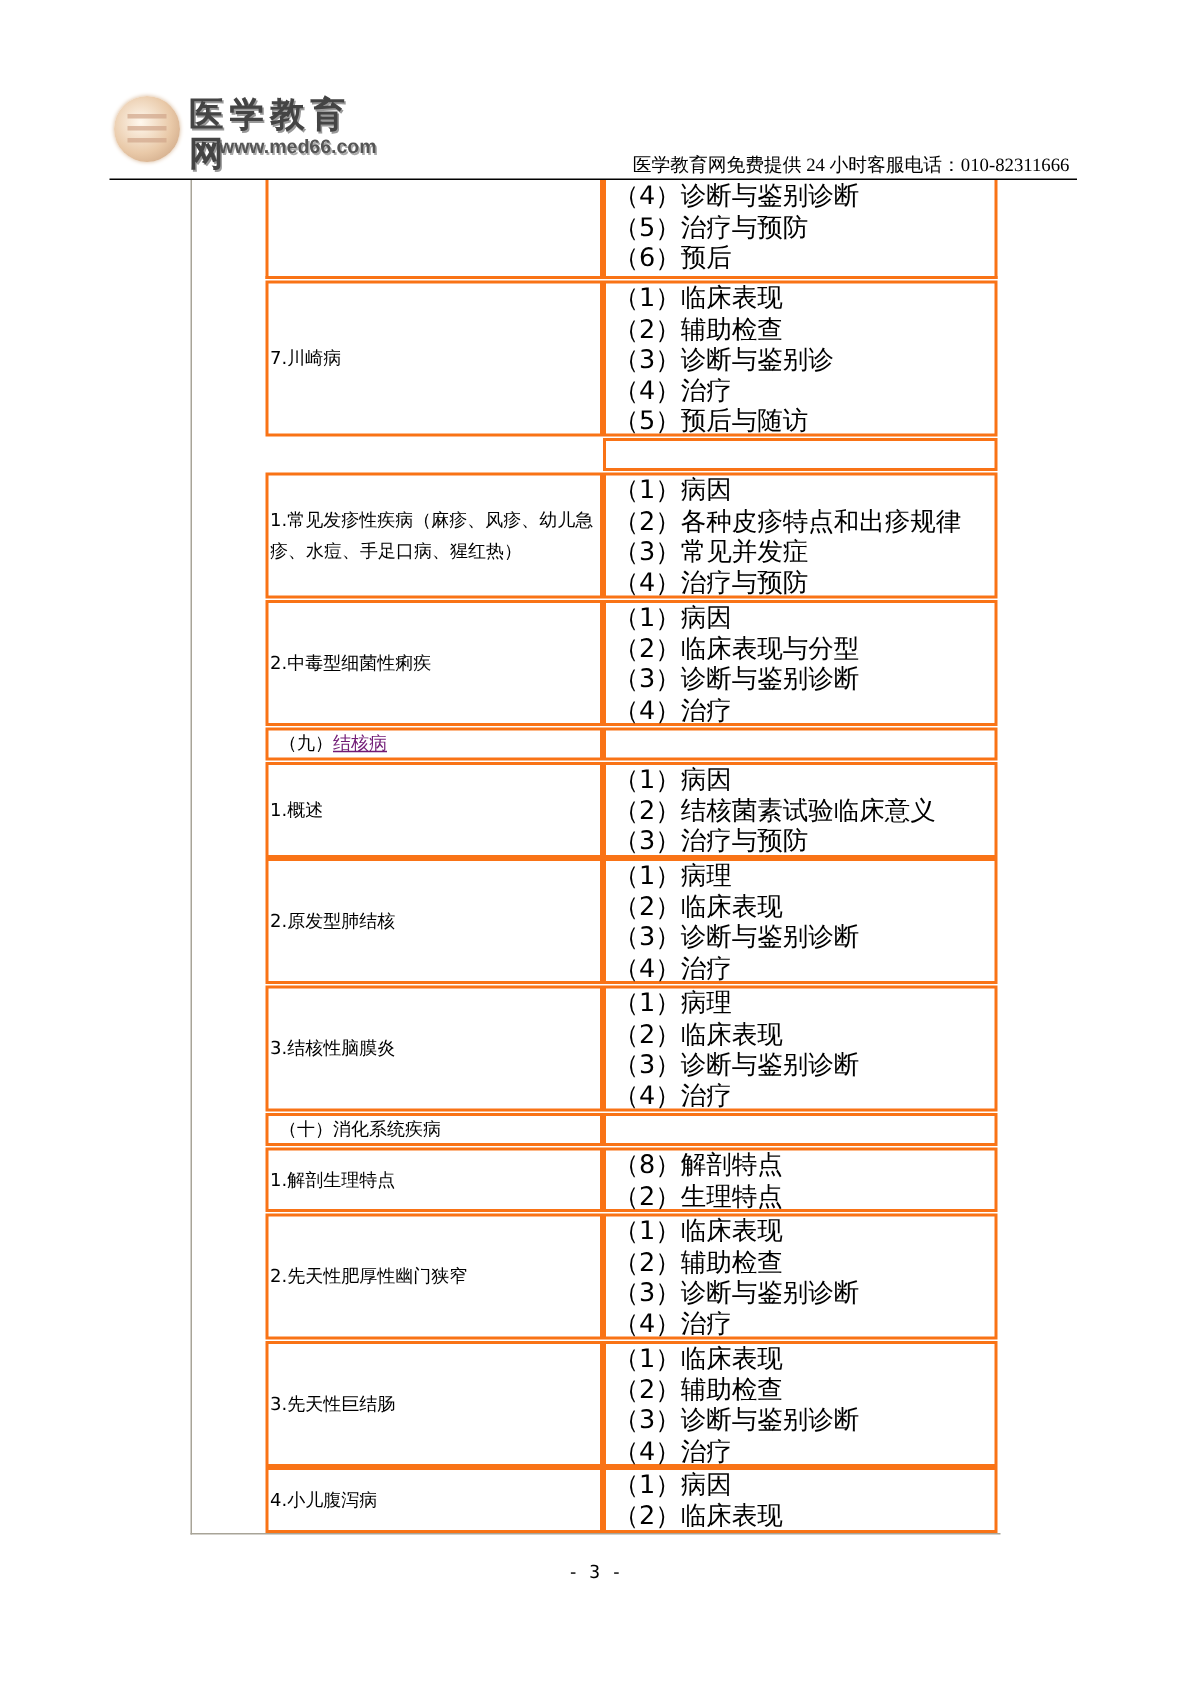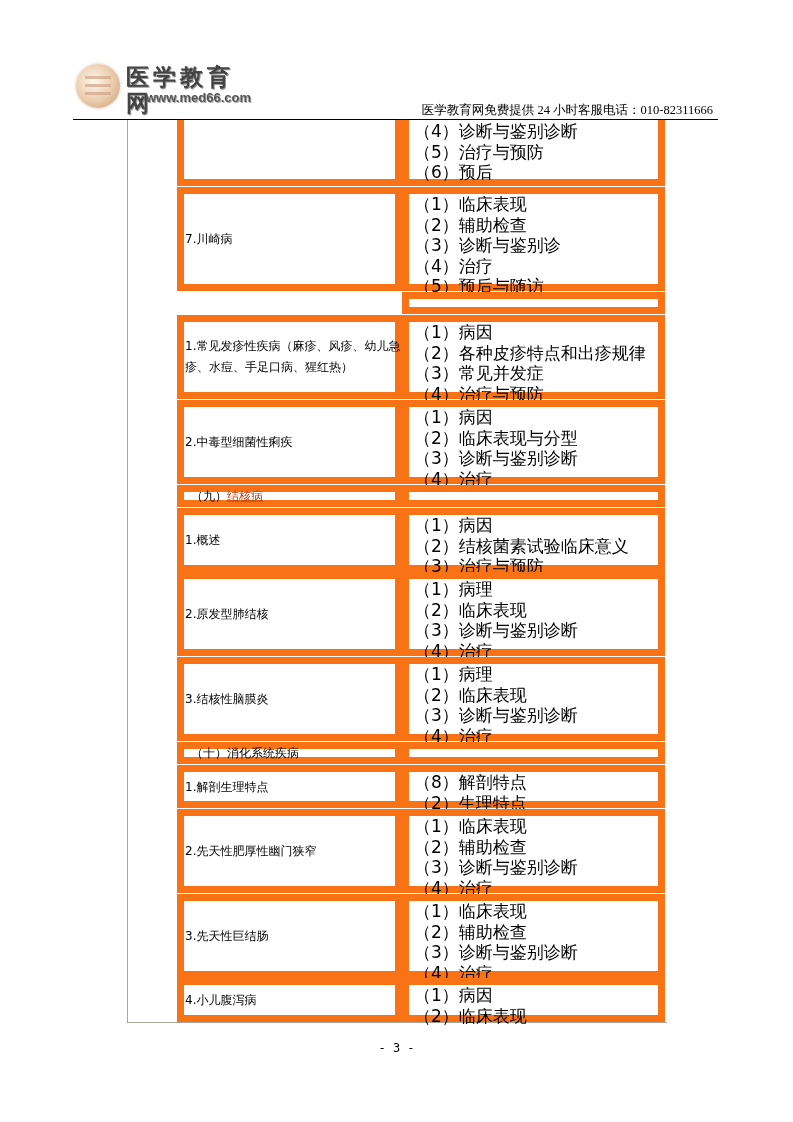--- a/index.html
+++ b/index.html
@@ -13,28 +13,28 @@
   .logo-title { position: absolute; left: 50px; top: 2px; font-size: 23px; font-weight: bold; color: #444;
                 letter-spacing: 4px; line-height: 26px; text-shadow: 1px 1px 0 #999; }
   .logo-url { position: absolute; left: 50px; top: 28px; font-size: 13px; font-weight: bold; color: #555;
               font-family: "Liberation Sans", sans-serif; line-height: 16px; text-shadow: 1px 1px 0 #aaa; margin-left: 20px; }
   .header-text { position: absolute; right: 80px; top: 102px; font-size: 12.5px; color: #000000;
                  font-family: "Liberation Serif", "DejaVu Serif", serif; white-space: nowrap; }
   .header-rule { position: absolute; left: 73px; top: 119px; width: 645px; height: 0; border-top: 1.5px solid #000; }
   .outer-left { position: absolute; left: 127px; top: 120px; width: 0; height: 903px; border-left: 1px solid #a8a498; }
   .outer-bottom { position: absolute; left: 127px; top: 1022px; width: 540px; height: 0; border-top: 1.5px solid #a8a498; }
   .row { position: absolute; left: 177px; width: 488px; }
-  .cell { position: absolute; top: 0; bottom: 0; border: 7px solid #f97316; box-sizing: border-box; }
+  .cell { position: absolute; top: 0; bottom: 0; border: 2px solid #f97316; box-sizing: border-box; }
   .cell.c1 { left: 0; width: 225px; }
   .cell.c2 { left: 225px; width: 263px; }
   .row.top .cell { border-top: none; }
   .label { position: absolute; left: 1px; top: 50%; transform: translateY(-50%); font-size: 12px; line-height: 20.6px; white-space: nowrap; }
   .label.wrap { white-space: normal; width: 218px; }
   .section { position: absolute; left: 7px; top: 50%; transform: translateY(-50%); font-size: 12px; white-space: nowrap; }
-  .section a { color: #c2410c; }
+  .section a { color: #701a75; }
   .items { position: absolute; left: 5px; top: 0; font-size: 17px; }
   .item { height: 20.6px; line-height: 20.6px; white-space: nowrap; }
   .page-num { position: absolute; left: 0; width: 793px; top: 1041px; text-align: center; font-size: 12px;
               font-family: "DejaVu Sans Mono", monospace; }
 </style>
 </head>
 <body>
 
 <div class="logo">
   <div class="logo-circle">

